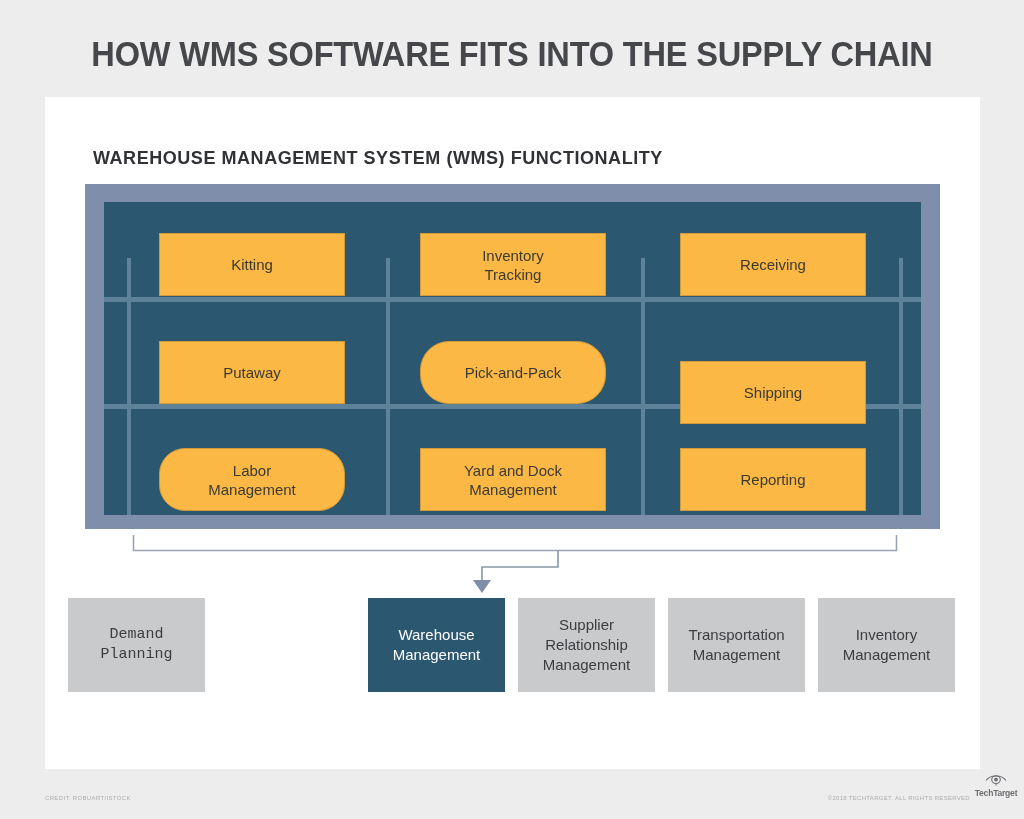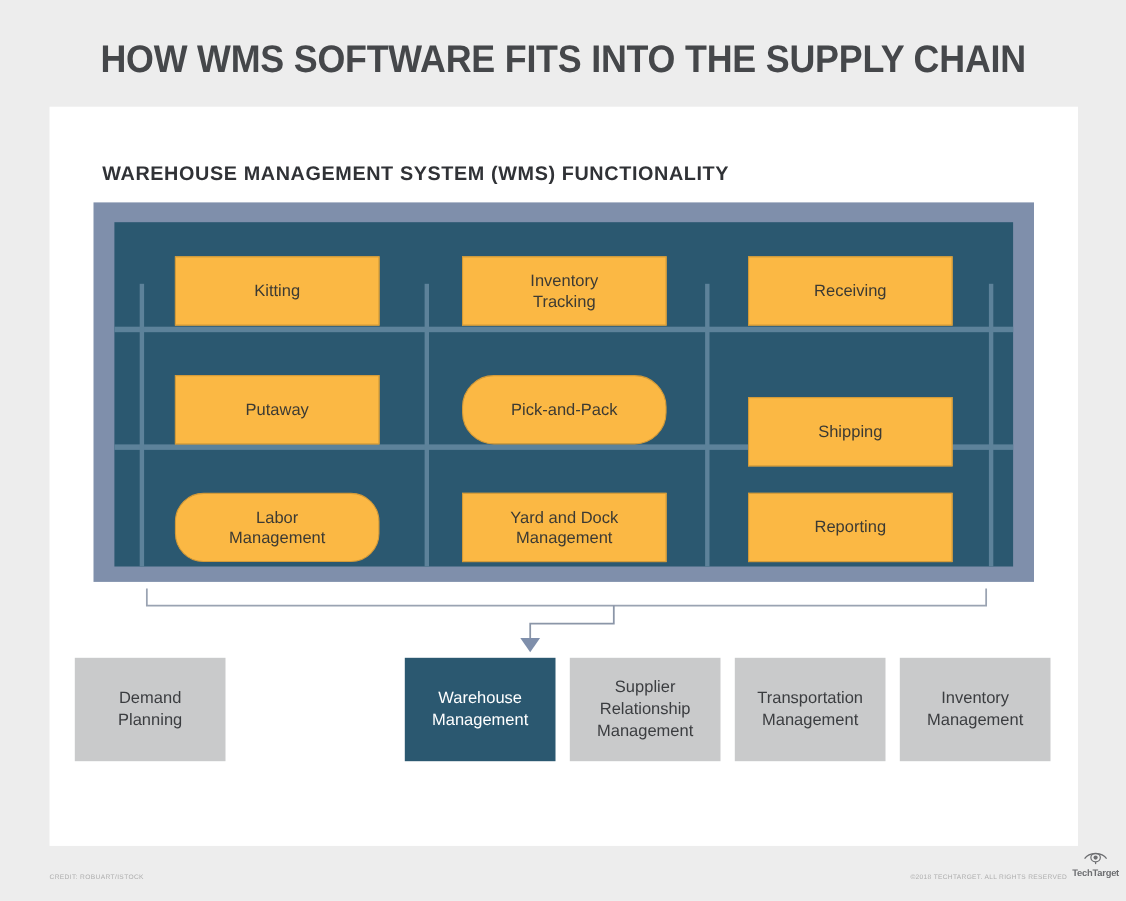--- a/index.html
+++ b/index.html
@@ -250,21 +250,21 @@
 
   <svg id="connector" viewBox="0 0 860 66" aria-hidden="true">
 
     <path d="M 48.5 4 L 48.5 19.5 L 811.5 19.5 L 811.5 4" fill="none" stroke="#9aa3b2" stroke-width="1.6"></path>
 
     <path d="M 473 19.5 L 473 36 L 397 36 L 397 49" fill="none" stroke="#8b96a8" stroke-width="1.6"></path>
     <polygon points="388,49 406,49 397,62" fill="#7f8fab"></polygon>
   </svg>
 
   <div id="scm-row">
-      <div class="scm-box" style="left: 0px;">
+      <div class="scm-box" style="left: 0px; font-family: Liberation Mono, monospace;">
         <span>Demand<br>Planning</span>
       </div>
       <div class="scm-box highlight" style="left: 300px;">
         <span>Warehouse<br>Management</span>
       </div>
       <div class="scm-box" style="left: 450px;">
         <span>Supplier<br>Relationship<br>Management</span>
       </div>
       <div class="scm-box" style="left: 600px; text-align: center;">
         <span>Transportation<br>Management</span>

